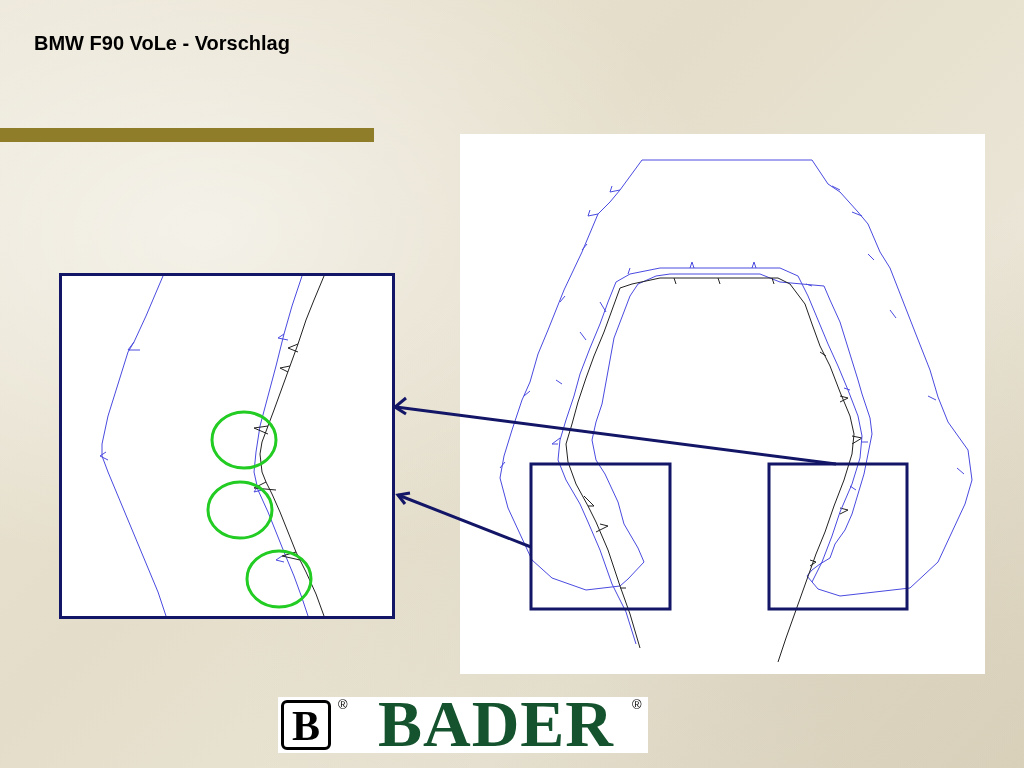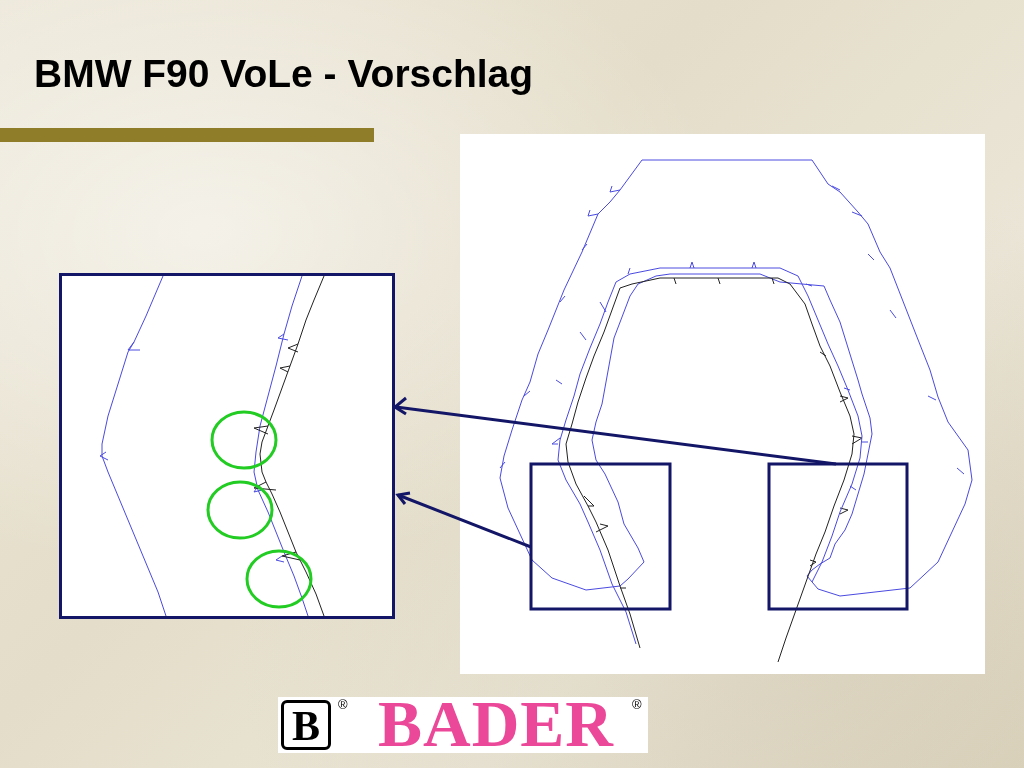--- a/index.html
+++ b/index.html
@@ -2,30 +2,30 @@
 <html><head>
 <meta charset="utf-8">
 <style>
   html,body{margin:0;padding:0;}
   body{width:1024px;height:768px;position:relative;overflow:hidden;
     background:
       radial-gradient(ellipse at 20% 30%, rgba(255,255,255,0.55) 0%, rgba(255,255,255,0) 45%),
       radial-gradient(ellipse at 80% 85%, rgba(200,190,165,0.35) 0%, rgba(200,190,165,0) 50%),
       linear-gradient(135deg,#ece7d8 0%,#e4ddc9 40%,#eae5d6 70%,#ddd5bf 100%);
     font-family:"Liberation Sans",sans-serif;}
-  .title{position:absolute;left:34px;top:52px;font-size:39px;font-weight:bold;color:#000;letter-spacing:0px;}
+  .title{position:absolute;left:34px;top:32px;font-size:20px;font-weight:bold;color:#000;letter-spacing:0px;}
   .title-bar{position:absolute;left:0;top:128px;width:374px;height:14px;background:#8f7d2a;}
   .overview{position:absolute;left:460px;top:134px;width:525px;height:540px;background:#fff;}
   .detail{position:absolute;left:59px;top:273px;width:336px;height:346px;background:#fff;border:3px solid #131566;box-sizing:border-box;}
   svg.layer{position:absolute;left:0;top:0;}
   .logo{position:absolute;left:278px;top:697px;width:370px;height:56px;background:#fff;}
   .logo-b{position:absolute;left:3px;top:3px;width:50px;height:50px;border:3px solid #000;border-radius:6px;box-sizing:border-box;
     font-family:"Liberation Serif",serif;font-weight:bold;font-size:42px;line-height:46px;text-align:center;color:#000;}
   .logo-reg1{position:absolute;left:60px;top:0px;font-size:13px;color:#000;}
-  .logo-text{position:absolute;left:100px;top:-6px;font-family:"Liberation Serif",serif;font-weight:bold;font-size:66px;line-height:66px;color:#ec4899;letter-spacing:1px;}
+  .logo-text{position:absolute;left:100px;top:-6px;font-family:"Liberation Serif",serif;font-weight:bold;font-size:66px;line-height:66px;color:#14532d;letter-spacing:1px;}
   .logo-reg2{position:absolute;left:354px;top:0px;font-size:13px;color:#000;}
 </style>
 </head>
 <body>
 
 <div>
 
   <div class="title">BMW F90 VoLe - Vorschlag</div>
   <div class="title-bar"></div>
 

